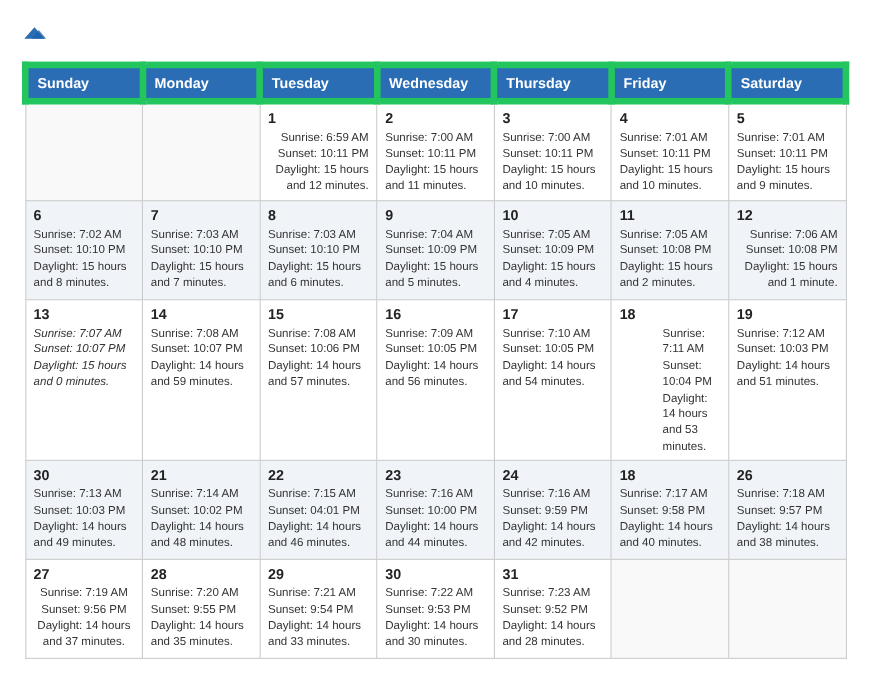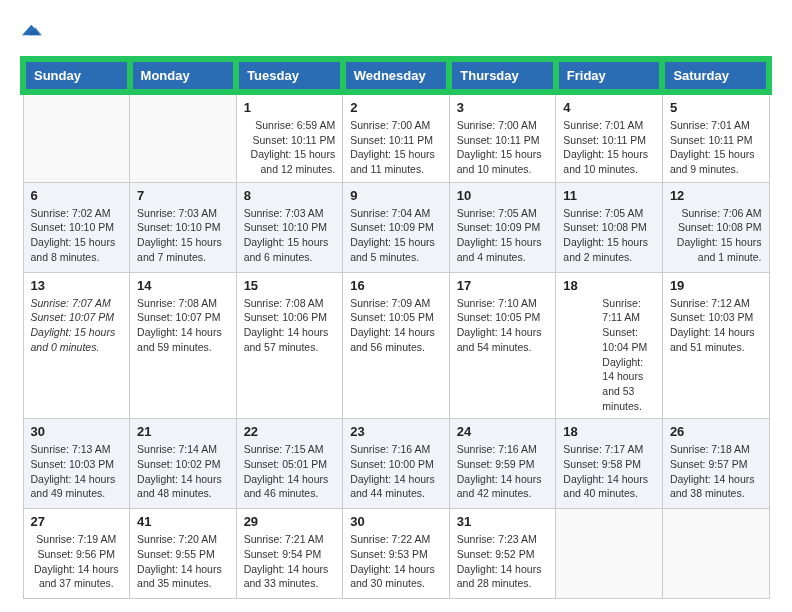--- a/index.html
+++ b/index.html
@@ -249,21 +249,21 @@
         </td>
         <td>
           <div class="day-number">21</div>
           <div class="day-info" style="white-space: pre-wrap;">Sunrise: 7:14 AM
 Sunset: 10:02 PM
 Daylight: 14 hours and 48 minutes.</div>
         </td>
         <td>
           <div class="day-number">22</div>
           <div class="day-info" style="white-space: pre-wrap;">Sunrise: 7:15 AM
-Sunset: 05:01 PM
+Sunset: 04:01 PM
 Daylight: 14 hours and 46 minutes.</div>
         </td>
         <td>
           <div class="day-number">23</div>
           <div class="day-info" style="white-space: pre-wrap;">Sunrise: 7:16 AM
 Sunset: 10:00 PM
 Daylight: 14 hours and 44 minutes.</div>
         </td>
         <td>
           <div class="day-number">24</div>
@@ -285,21 +285,21 @@
         </td>
       </tr>
       <tr>
         <td>
           <div class="day-number">27</div>
           <div class="day-info" style="white-space: pre-wrap; text-align: center;">Sunrise: 7:19 AM
 Sunset: 9:56 PM
 Daylight: 14 hours and 37 minutes.</div>
         </td>
         <td>
-          <div class="day-number">41</div>
+          <div class="day-number">28</div>
           <div class="day-info" style="white-space: pre-wrap;">Sunrise: 7:20 AM
 Sunset: 9:55 PM
 Daylight: 14 hours and 35 minutes.</div>
         </td>
         <td>
           <div class="day-number">29</div>
           <div class="day-info" style="white-space: pre-wrap;">Sunrise: 7:21 AM
 Sunset: 9:54 PM
 Daylight: 14 hours and 33 minutes.</div>
         </td>

